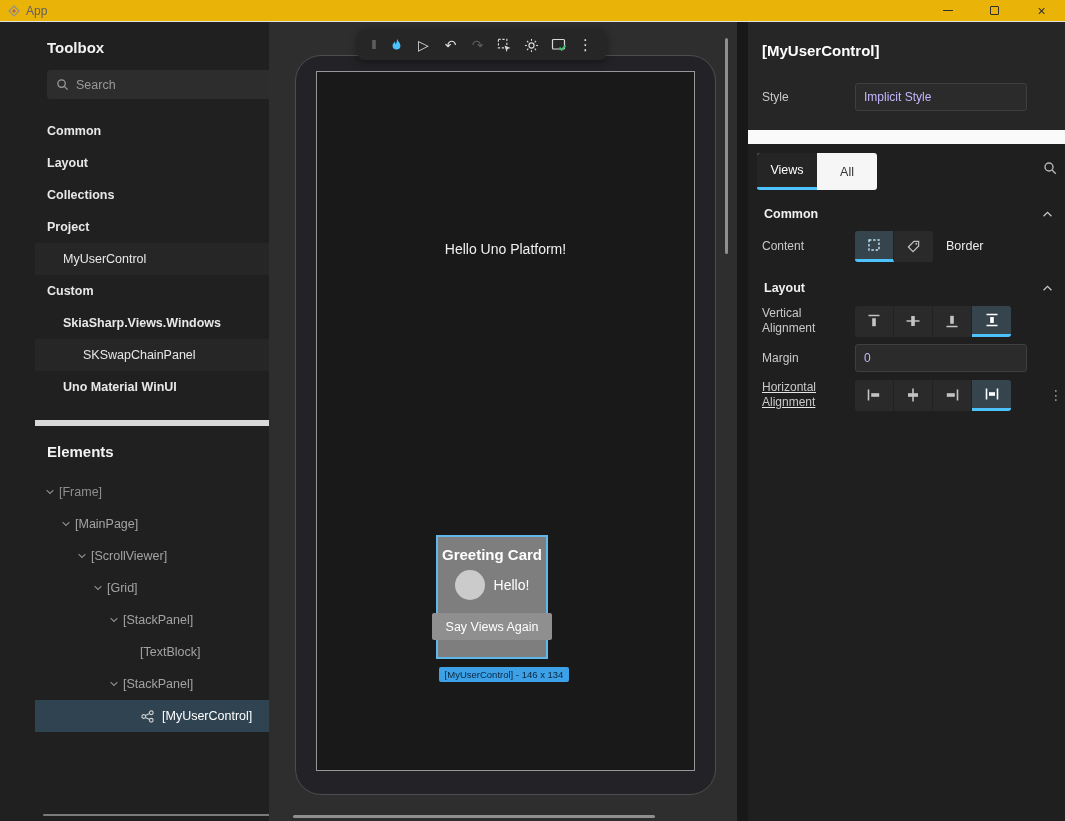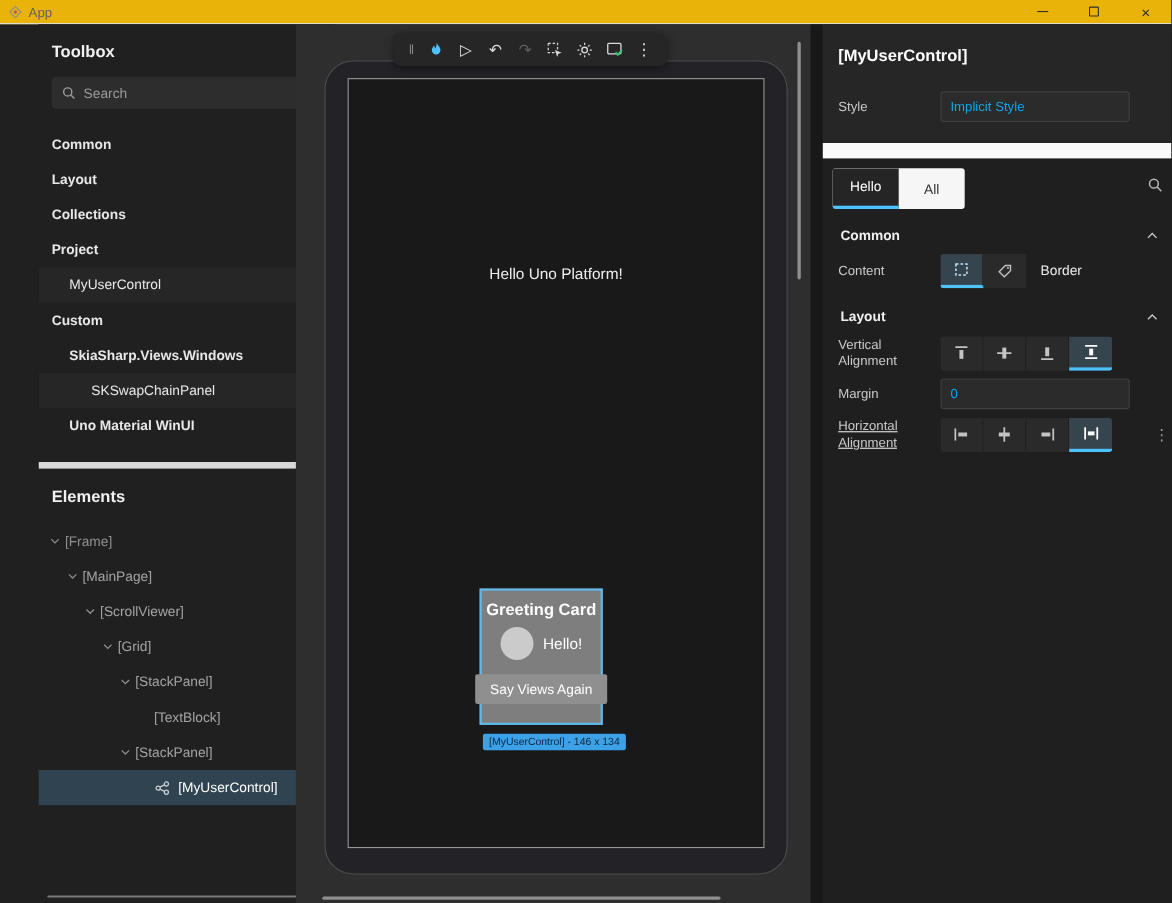--- a/index.html
+++ b/index.html
@@ -76,21 +76,21 @@
   .hscroll { position:absolute; left:24px; bottom:3px; width:362px; height:3px; background:#8f8f8f; border-radius:2px; }
   .vdivider { position:absolute; top:22px; left:737px; width:11px; bottom:0; background:#181818; }
 
   
   .rpanel { position:absolute; top:22px; left:748px; width:317px; bottom:0; background:#1f1f1f; }
   .rp-header { background:#262626; height:108px; padding:0 14px; }
   .rp-title { padding-top:20px; font-size:15px; font-weight:700; color:#ffffff; }
   .style-row { margin-top:24px; display:flex; align-items:center; }
   .plabel { width:93px; font-size:12px; color:#c9c9c9; flex:none; line-height:15px; }
   .prop-input { width:172px; height:28px; background:#2b2b2b; border:1px solid #3f3f3f; border-radius:3px;
-    color:#0ea5e9; font-size:12px; padding:0 8px; font-family:inherit; outline:none; }
+    color:#c4b5fd; font-size:12px; padding:0 8px; font-family:inherit; outline:none; }
   .white-band { height:14px; background:#fafafa; }
   .tabs-row { position:relative; height:46px; padding:9px 0 0 9px; }
   .tab-box { display:flex; width:120px; height:37px; background:#f6f6f6; border-radius:3px; overflow:hidden; }
   .tab { flex:1; display:flex; align-items:center; justify-content:center; font-size:12.5px; }
   .tab.active { background:#252525; color:#ffffff; border-bottom:3px solid #4cc2ff; }
   .tab.inactive { color:#333333; }
   .rp-search { position:absolute; right:8px; top:17px; color:#b5b5b5; }
   .sec-head { height:28px; margin-top:10px; display:flex; align-items:center; padding:0 16px; position:relative; }
   .sec-head .t { font-size:12.5px; font-weight:700; color:#f0f0f0; }
   .sec-head .chev { position:absolute; right:12px; color:#c9c9c9; }
@@ -353,21 +353,21 @@
     <div class="style-row">
       <span class="plabel">Style</span>
       <input class="prop-input" value="Implicit Style" style="">
     </div>
   </div>
 
   <div class="white-band"></div>
 
   <div class="tabs-row">
     <div class="tab-box">
-      <div class="tab active">Hello</div>
+      <div class="tab active">Views</div>
       <div class="tab inactive">All</div>
     </div>
     <span class="rp-search">
       <svg width="14" height="14" viewBox="0 0 14 14">
           <circle cx="6" cy="6" r="4" fill="none" stroke="currentColor" stroke-width="1.4"></circle>
           <line x1="9" y1="9" x2="12.8" y2="12.8" stroke="currentColor" stroke-width="1.4"></line>
         </svg>
     </span>
   </div>
 

